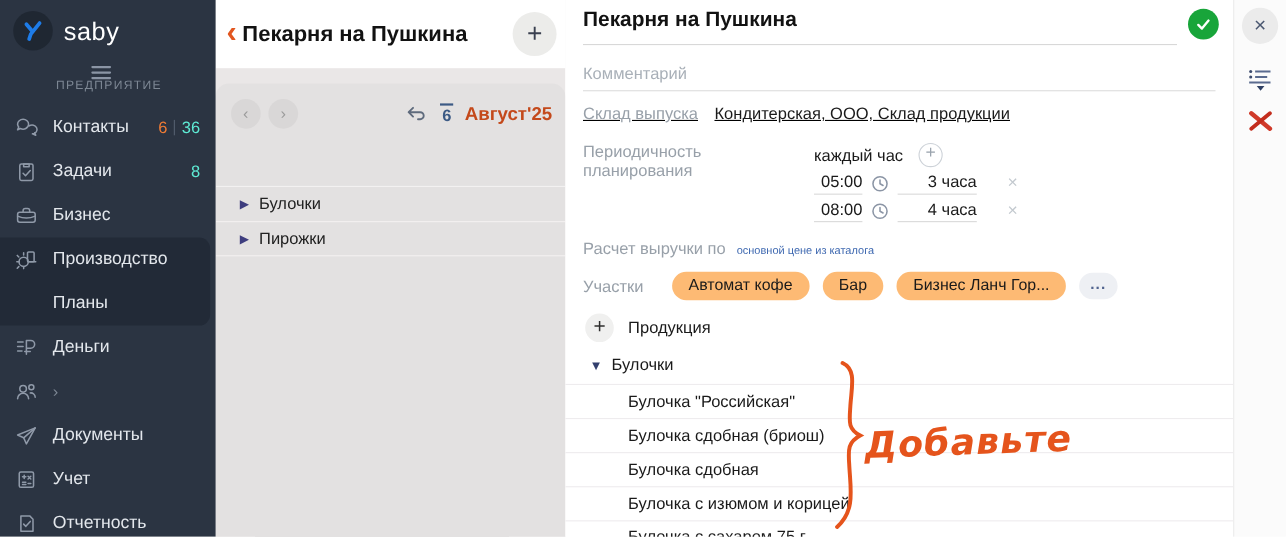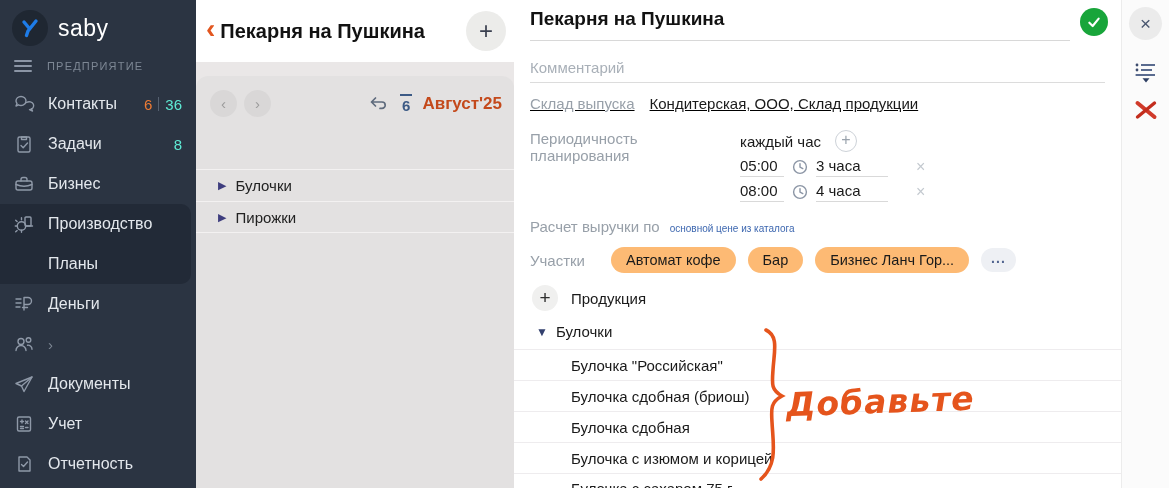--- a/index.html
+++ b/index.html
@@ -5,21 +5,21 @@
   * { margin:0; padding:0; box-sizing:border-box; }
   html,body { width:1169px; height:488px; overflow:hidden; }
   body { font-family:"Liberation Sans", sans-serif; background:#fff; }
   .app { display:flex; width:1169px; height:488px; }
 
   
   .sidebar { width:196px; height:100%; background:#2b3442; color:#e3e7ec; flex:none; position:relative; }
   .logo-row { display:flex; align-items:center; padding:10px 12px 6px 12px; }
   .logo-circle { width:36px; height:36px; border-radius:50%; background:#1f2732; display:flex; align-items:center; justify-content:center; }
   .logo-text { font-size:23px; color:#fff; margin-left:10px; letter-spacing:.5px; }
-  .section-row { display:flex; align-items:center; padding:8px 12px 10px 14px; }
+  .section-row { display:flex; align-items:center; padding:8px 12px 10px 14px;flex-direction:column; }
   .hamburger { width:18px; display:inline-flex; flex-direction:column; gap:3px; margin-right:15px; }
   .hamburger i { height:2px; background:#8b95a5; border-radius:1px; }
   .section-label { font-size:11px; letter-spacing:1.2px; color:#7d8794; }
   .menu { padding-top:2px; }
   .m-item { height:40px; display:flex; align-items:center; padding:0 14px 0 13px; cursor:pointer; }
   .m-item .ico { width:22px; height:22px; margin-right:13px; flex:none; display:flex; align-items:center; justify-content:center; }
   .m-item .lbl { font-size:16px; flex:1; white-space:nowrap; }
   .badges { display:flex; align-items:center; gap:6px; font-size:15px; }
   .b-orange { color:#ee7b35; }
   .b-sep { width:1px; height:14px; background:#556070; }
@@ -60,21 +60,21 @@
   .flex-row { display:flex; align-items:baseline; }
   .f-label { color:#98a0a9; font-size:15px; flex:none; }
   .f-value { color:#1a1a1a; font-size:15px; }
   .wh-row { margin:12px 16px 0 16px; gap:15px;text-decoration:underline; }
   .period-row { margin:16px 16px 0 16px; display:flex; align-items:flex-start; }
   .period-row .f-label { width:210px; padding-top:2px; }
   .period-stack { display:flex; flex-direction:column; }
   .period-line1 { display:flex; align-items:center; height:26px; }
   .period-line1 .f-value { margin-right:14px; }
   .add-slot { width:22px; height:22px; border-radius:50%; border:1.5px solid #cdd2d8; color:#9aa3ad; font-size:16px; line-height:18px; text-align:center; cursor:pointer; }
-  .slot-row { display:flex; align-items:center; height:25px; }
+  .slot-row { display:flex; align-items:center; height:25px;text-align:right; }
   .slot-time { width:44px; font-size:15px; color:#1a1a1a; border-bottom:1px solid #d9d9d9; padding-bottom:2px; }
   .clock { margin:0 8px 0 8px; display:flex; }
   .slot-dur { width:72px; font-size:15px; color:#1a1a1a; border-bottom:1px solid #d9d9d9; padding-bottom:2px; }
   .slot-x { color:#c3c9cf; font-size:16px; margin-left:28px; cursor:pointer; line-height:1; }
   .revenue-row { margin:14px 16px 0 16px; gap:10px; }
   .link { color:#3e68b0; font-size:10px; cursor:pointer; }
   .chips-row { margin:12px 16px 0 16px; display:flex; align-items:center; gap:12px; }
   .chips-row .f-label { margin-right:14px; }
   .chip { background:#fdba74; border-radius:15px; padding:5px 15px; font-size:14.5px; color:#1a1a1a; white-space:nowrap; cursor:pointer; }
   .chip.selected { background:#fff; border:1px solid #a7aeb8; padding:4px 14px; }

